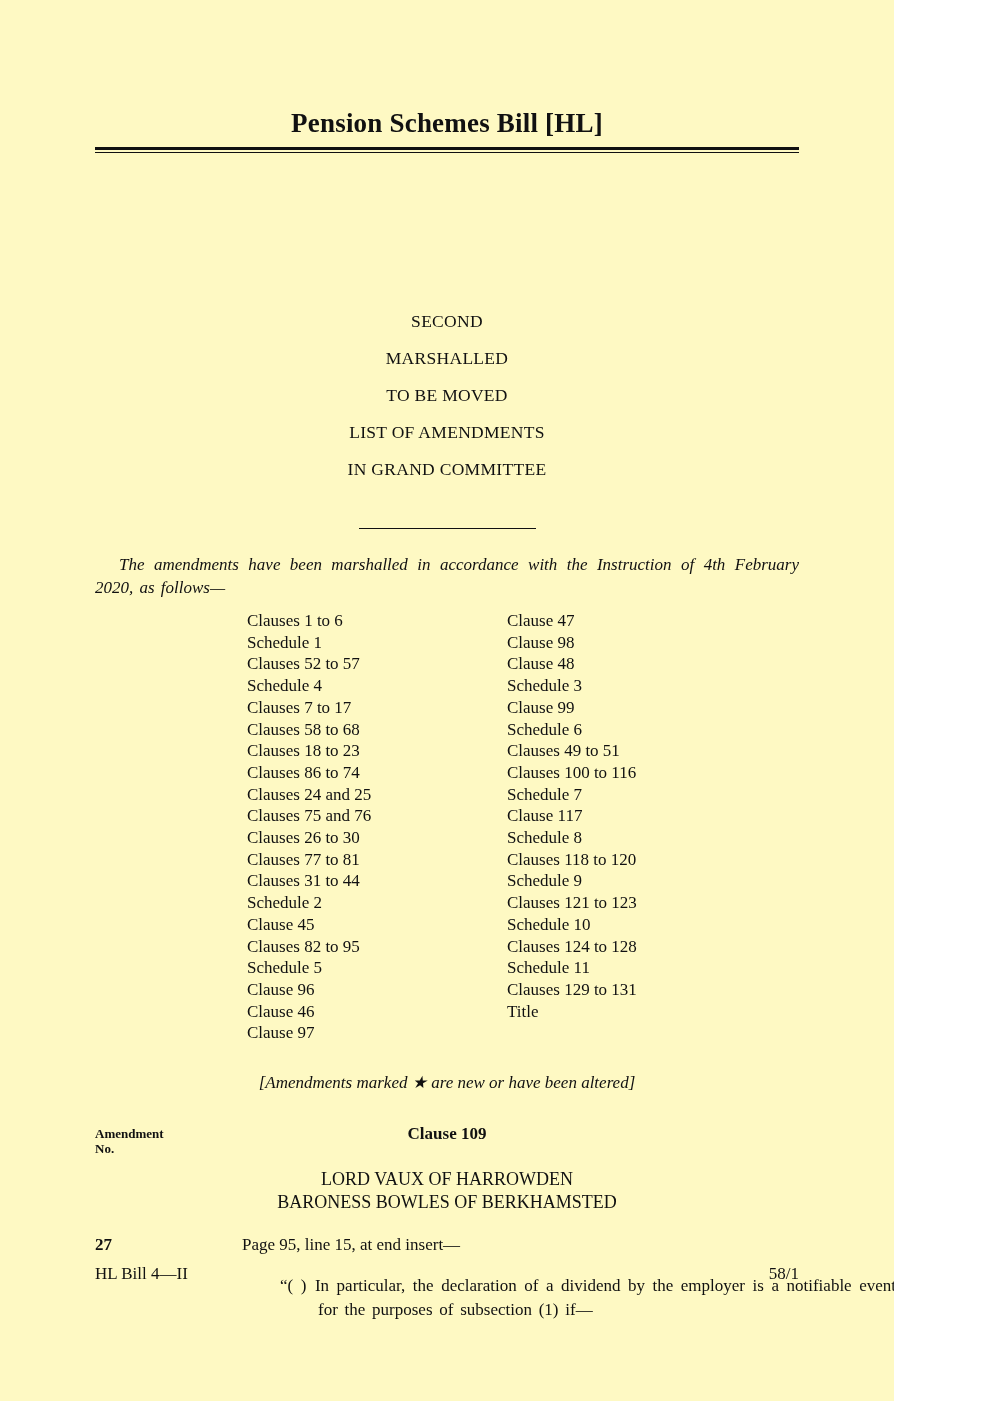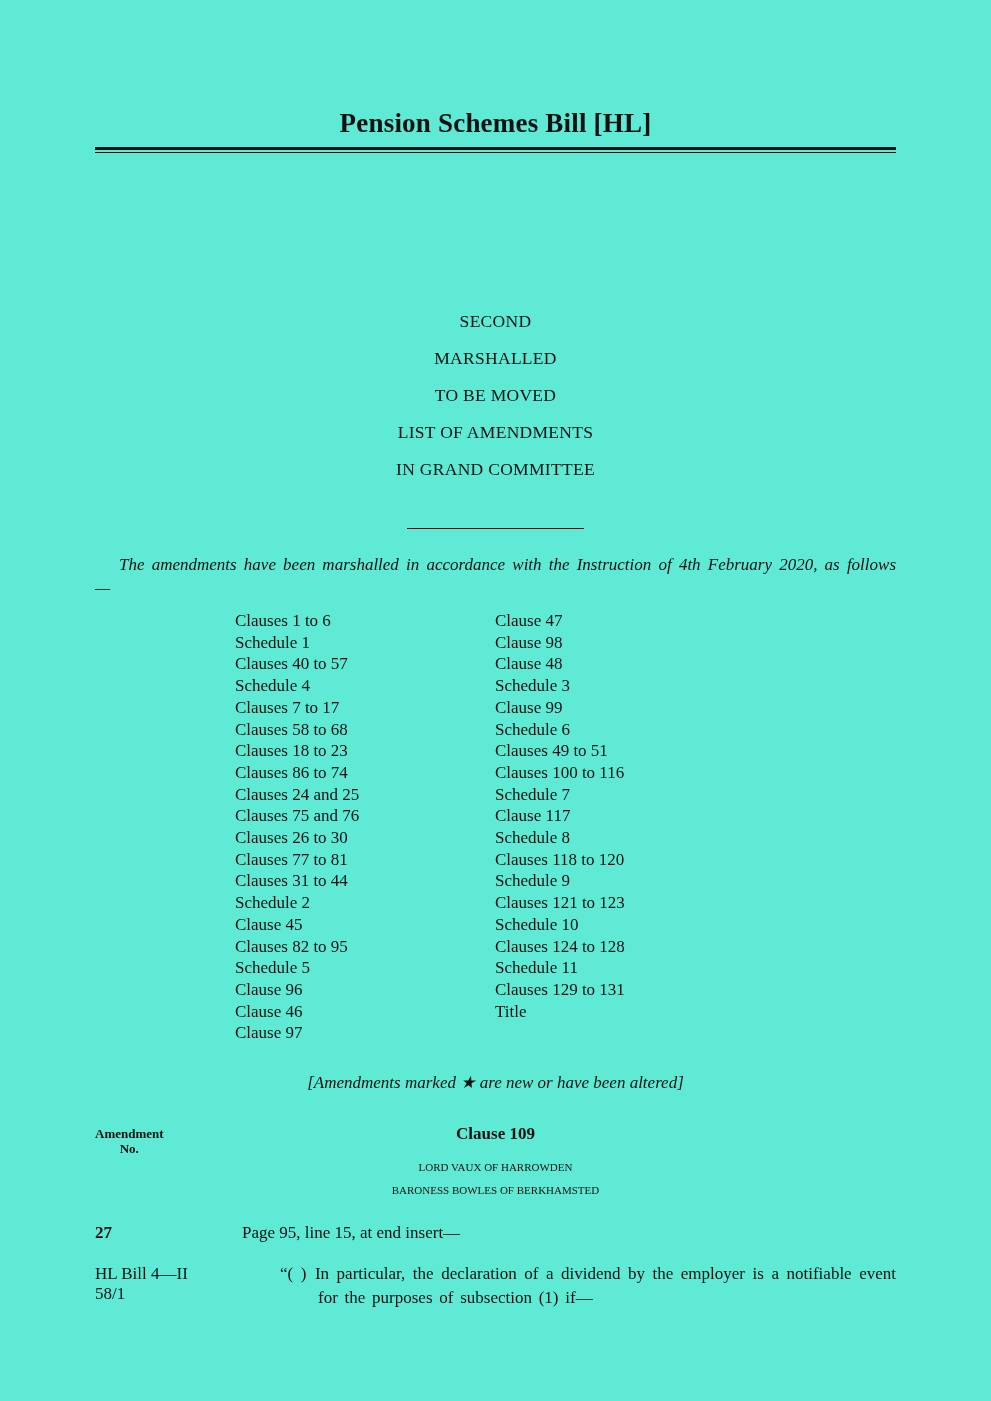--- a/index.html
+++ b/index.html
@@ -3,23 +3,23 @@
 <meta charset="utf-8">
 <style>
   * { margin: 0; padding: 0; box-sizing: border-box; }
   html, body { background: #ffffff; }
   body {
     font-family: "Liberation Serif", "DejaVu Serif", serif;
     color: #111111;
   }
   .page {
     position: relative;
-    width: 991px;
+    width: 894px;
     height: 1401px;
-    background: #5eead4;
+    background: #fef9c3;
     overflow: hidden;
   }
   .content {
     padding: 0 95px;
   }
   
   .title-block { margin-top: 108px; text-align: center; }
   .bill-title {
     font-size: 27px;
     font-weight: bold;
@@ -54,21 +54,21 @@
     text-indent: 24px;
     word-spacing: 2px;
   }
   
   .columns {
     margin-top: 11px;
     display: flex;
     padding-left: 140px;
     font-size: 17px;
   }
-  .columns .col > div { line-height: 21.7px; }
+  .columns .col > div { line-height: 21.7px; margin-left: 12px; }
   .col-left { width: 260px; }
   .col-right { flex: 1; }
   
   .star-note {
     margin-top: 28px;
     text-align: center;
     font-style: italic;
     font-size: 17px;
   }
   
@@ -76,31 +76,30 @@
     position: relative;
     margin-top: 31px;
   }
   .amendment-no-label {
     position: absolute;
     left: 0;
     top: 2px;
     font-size: 13px;
     font-weight: bold;
     line-height: 15px;
-    text-align: center;
   }
   .clause-heading {
     text-align: center;
     font-weight: bold;
     font-size: 17px;
   }
   .sponsors {
-    margin-top: 12px;
-    text-align: center;
-    font-size: 11px;
+    margin-top: 24px;
+    text-align: center;
+    font-size: 18px;
   }
   .sponsors > div { line-height: 23px; }
   
   .amendment-row {
     margin-top: 21px;
     display: flex;
     font-size: 17px;
     gap: 42px;
   }
   .amendment-number {
@@ -122,21 +121,20 @@
   }
   
   .footer {
     position: absolute;
     left: 95px;
     right: 95px;
     top: 1264px;
     display: flex;
     justify-content: space-between;
     font-size: 17px;
-    flex-direction: column;
   }
 </style>
 </head>
 <body>
 
 <div class="page">
   <div class="content">
 
     <div class="title-block">
       <div class="bill-title">Pension Schemes Bill [HL]</div>
@@ -152,21 +150,21 @@
       </div>
 
     <div class="short-rule"></div>
 
     <p class="marshalling-note">The amendments have been marshalled in accordance with the Instruction of 4th February 2020, as follows—</p>
 
     <div class="columns">
       <div class="col col-left">
           <div>Clauses 1 to 6</div>
           <div>Schedule 1</div>
-          <div>Clauses 40 to 57</div>
+          <div>Clauses 52 to 57</div>
           <div>Schedule 4</div>
           <div>Clauses 7 to 17</div>
           <div>Clauses 58 to 68</div>
           <div>Clauses 18 to 23</div>
           <div>Clauses 86 to 74</div>
           <div>Clauses 24 and 25</div>
           <div>Clauses 75 and 76</div>
           <div>Clauses 26 to 30</div>
           <div>Clauses 77 to 81</div>
           <div>Clauses 31 to 44</div>

